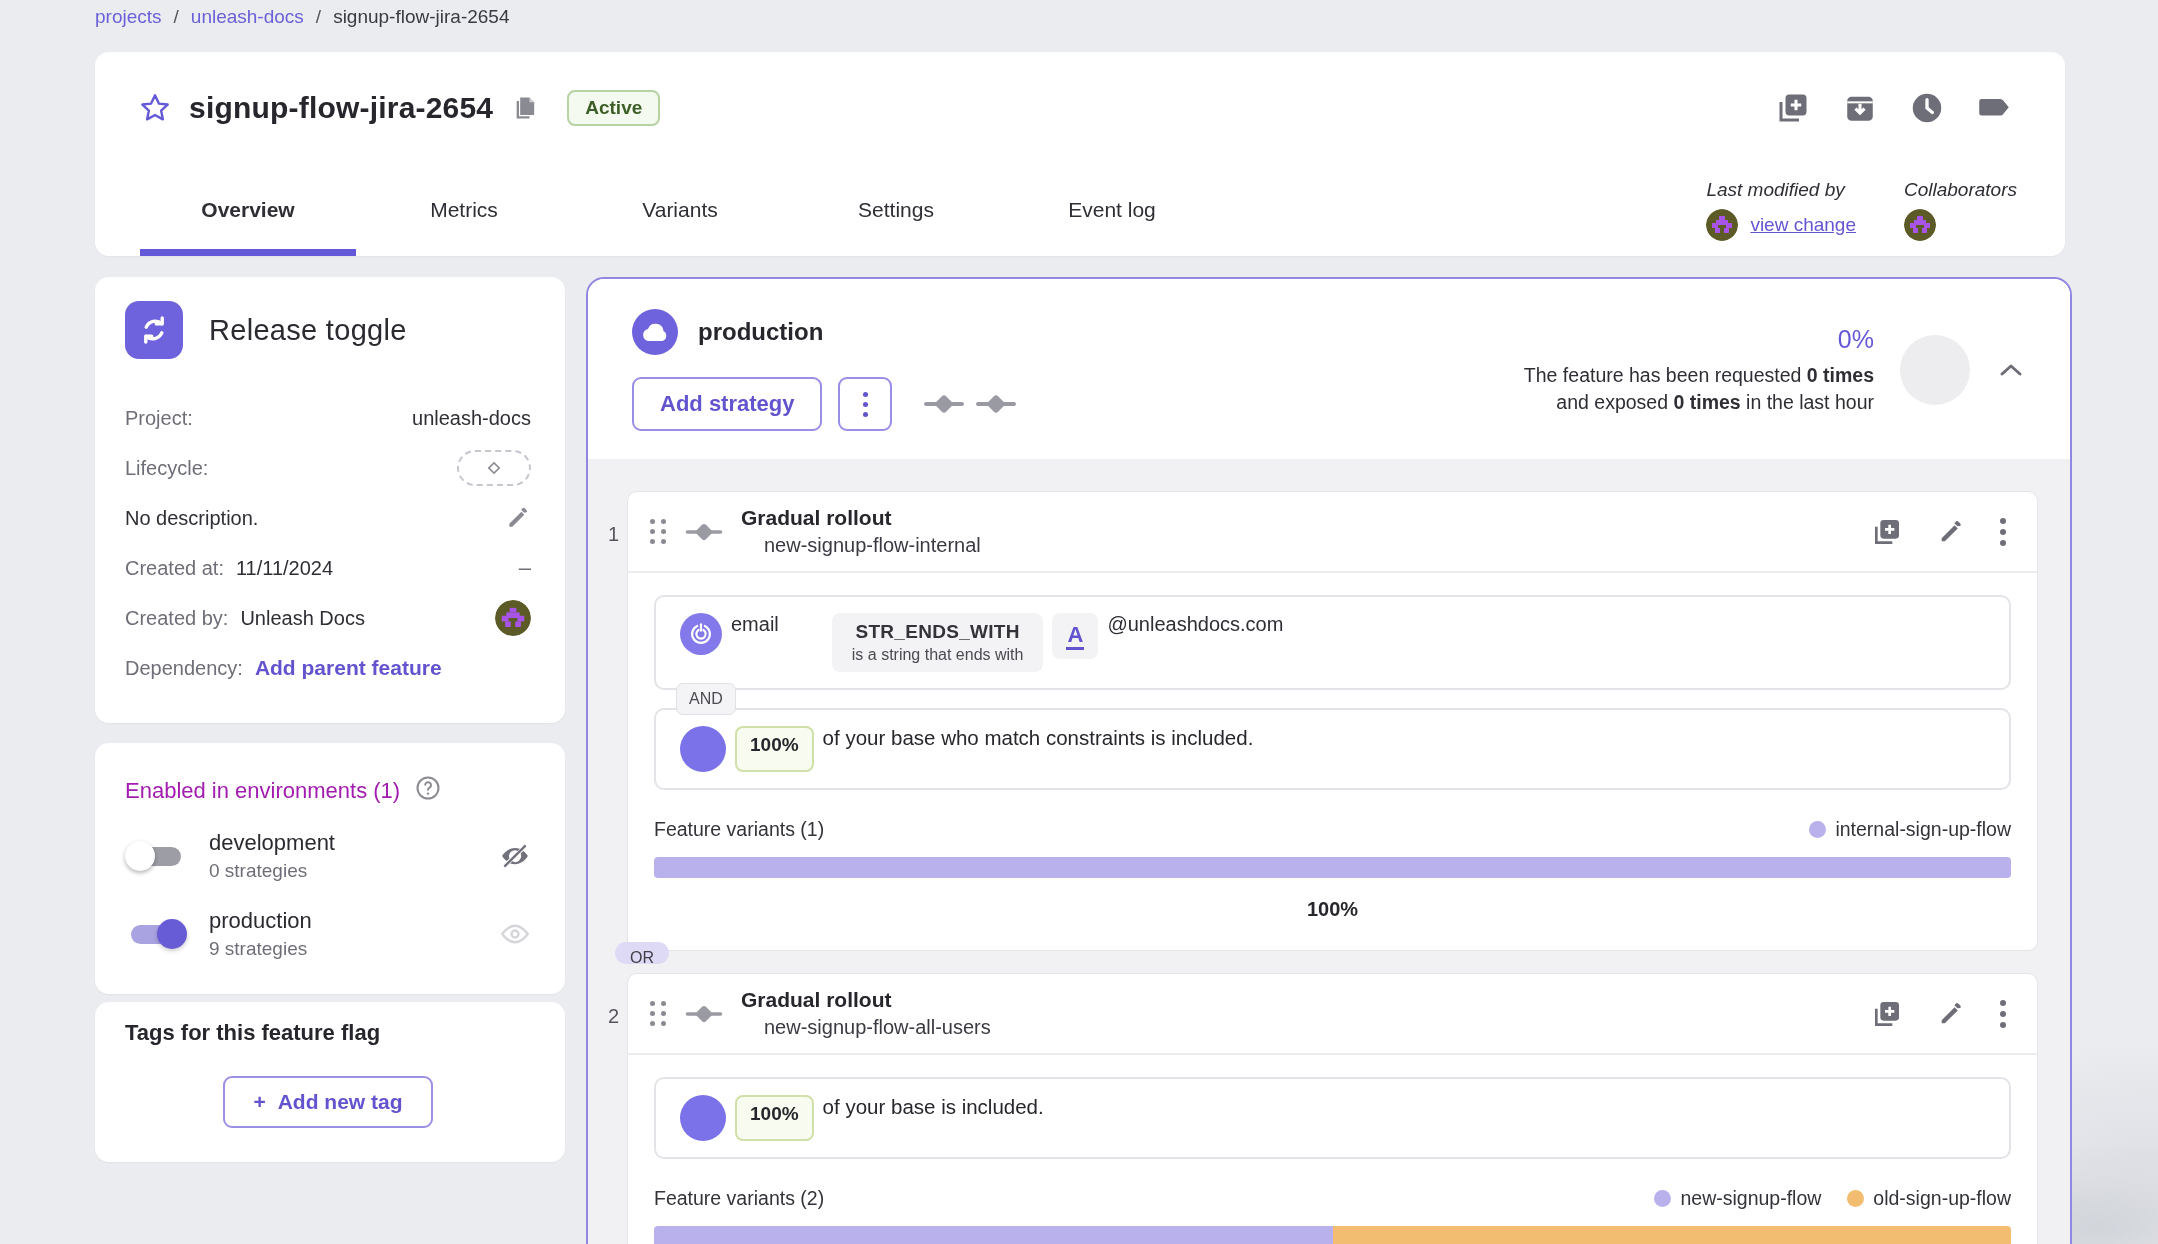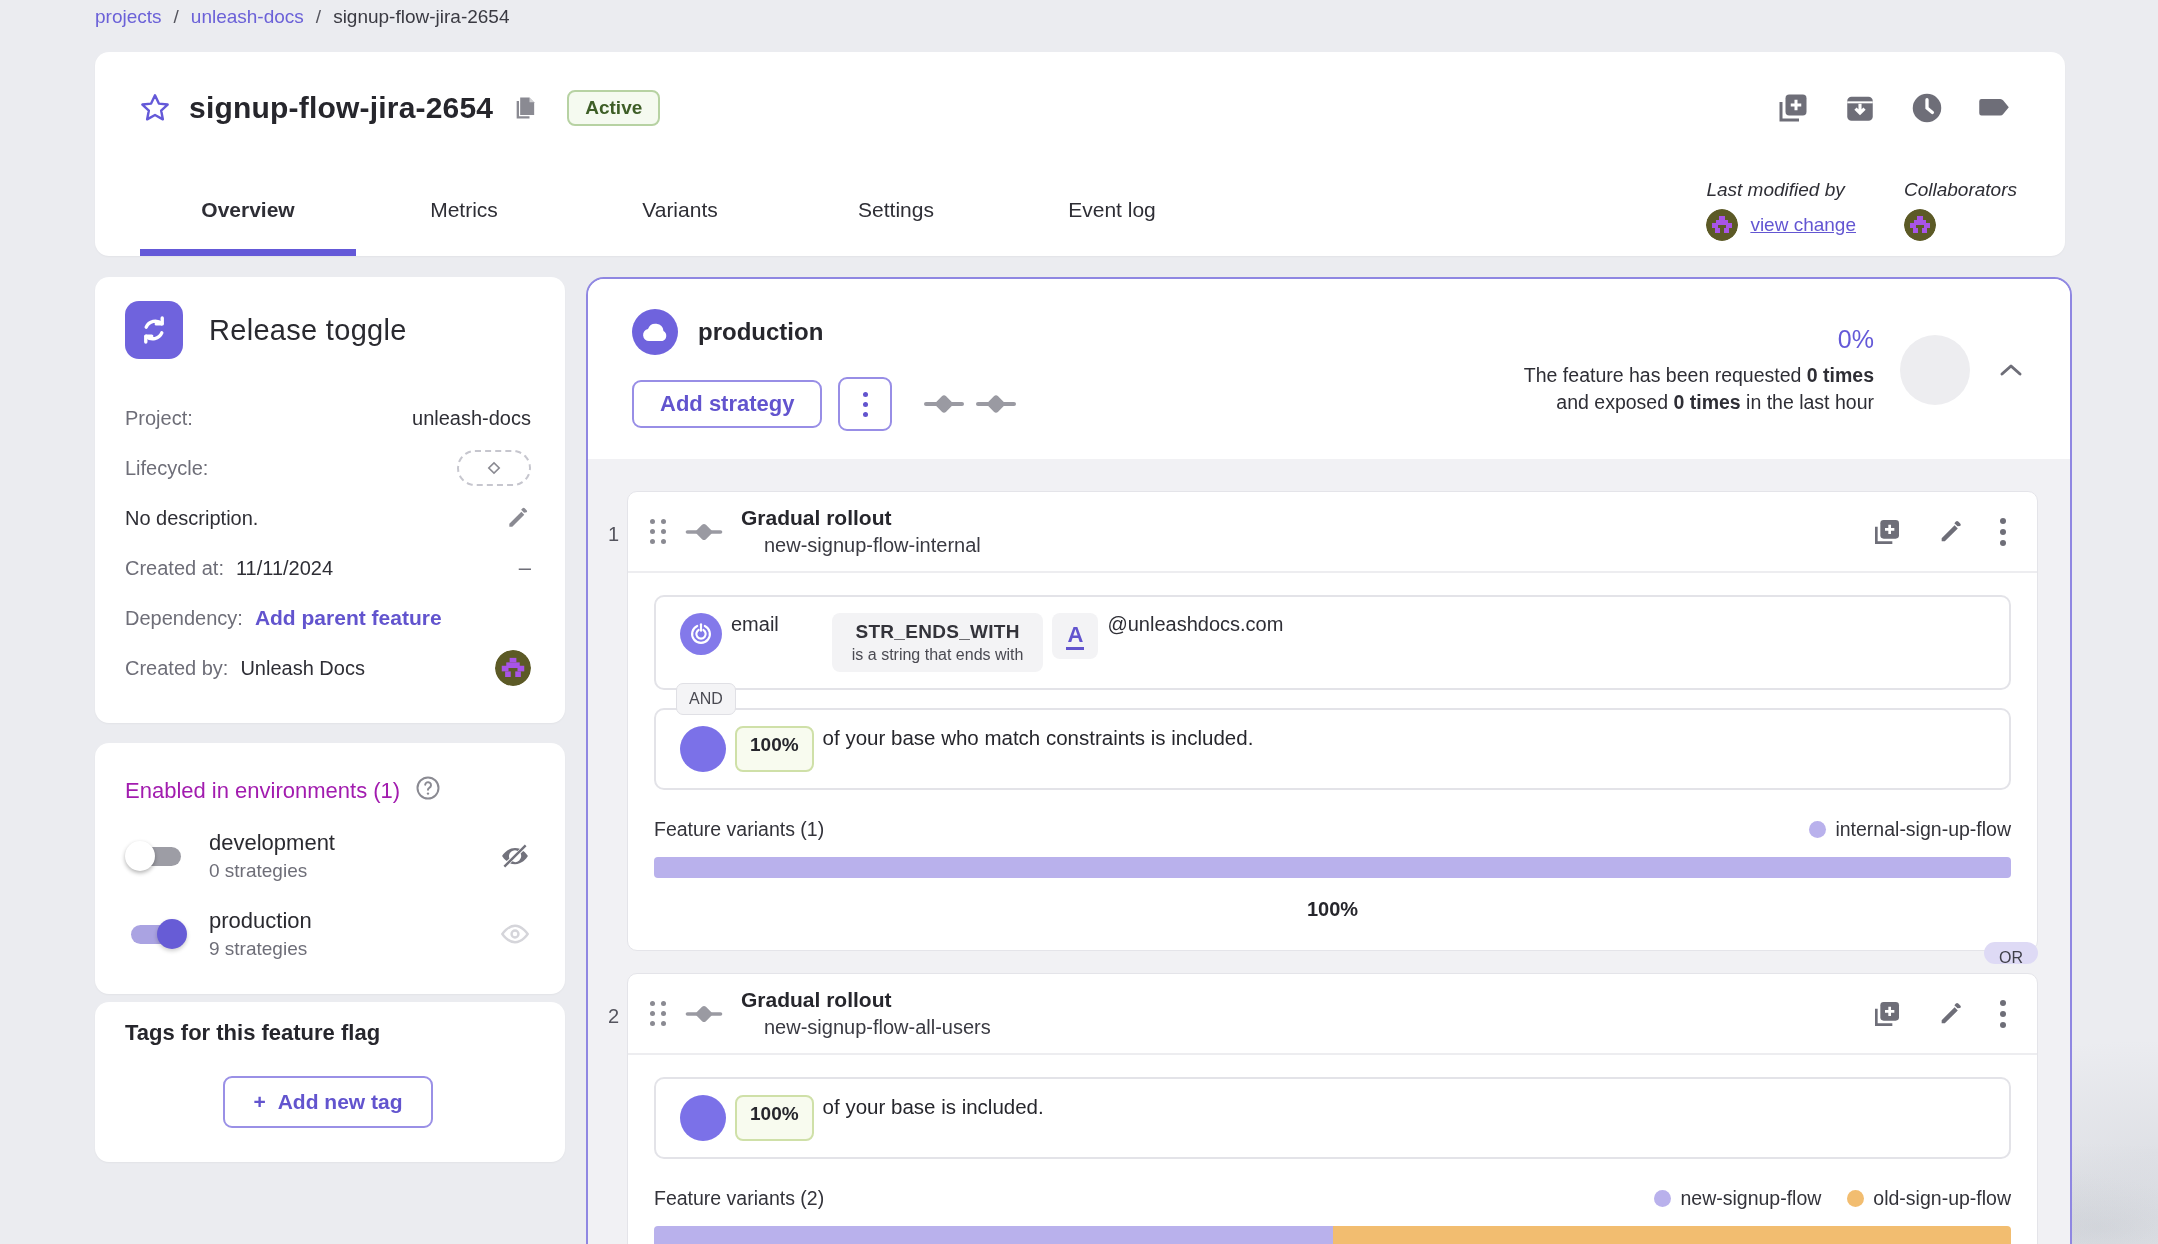--- a/index.html
+++ b/index.html
@@ -90,21 +90,21 @@
   
   .env-panel{
     position:absolute; left:586px; top:277px; width:1486px; height:1100px;
     border:2px solid #8f87e2; border-radius:18px; background:#f1f1f4; overflow:hidden;
   }
   .panel-header{ background:#fff; padding:30px 44px 28px 44px; display:flex; justify-content:space-between; min-height:180px;}
   .ph-left .ph-name-row{ display:flex; align-items:center; gap:20px;}
   .cloud-circle{ width:46px; height:46px; border-radius:50%; background:#6f63dd; display:flex; align-items:center; justify-content:center;}
   .ph-env-name{ font-size:24px; font-weight:bold; color:#26262c;}
   .ph-actions{ display:flex; align-items:center; gap:16px; margin-top:22px;}
-  .add-strategy-btn{ height:48px; padding:0 26px; border:2px solid #988ee6; border-radius:9px; background:#fff;
+  .add-strategy-btn{ height:54px; padding:0 26px; border:2px solid #988ee6; border-radius:9px; background:#fff;
       color:#6254ce; font-size:22px; font-weight:bold; cursor:pointer; font-family:inherit;}
   .kebab-btn{ width:54px; height:54px; border:2px solid #988ee6; border-radius:9px; background:#fff;
       display:flex; flex-direction:column; align-items:center; justify-content:center; gap:5px; cursor:pointer;}
   .kebab-btn i{ width:5px; height:5px; border-radius:50%; background:#6254ce; }
   .mini-strategies{ display:flex; gap:12px; margin-left:16px; }
   .ph-right{ display:flex; align-items:center; gap:26px; }
   .metrics-text{ text-align:right; }
   .metrics-pct{ font-size:25px; color:#6459d8; margin-bottom:8px;}
   .metrics-line{ font-size:19.5px; color:#2e2e35; line-height:27px;}
   .metrics-donut{ width:70px; height:70px; border-radius:50%; background:#ededf0; }
@@ -139,21 +139,21 @@
   .rollout-text{ font-size:20.5px; color:#26262c;}
   .variants{ margin-top:28px; }
   .variants-head{ display:flex; align-items:center; justify-content:space-between; font-size:19.5px; color:#33333a;}
   .legend{ display:flex; gap:26px; }
   .legend-item{ display:flex; align-items:center; gap:9px; font-size:19.5px; color:#33333a;}
   .legend-dot{ width:17px; height:17px; border-radius:50%; }
   .variant-bar{ margin-top:16px; height:21px; border-radius:4px; overflow:hidden; display:flex; }
   .variant-seg{ height:100%; }
   .bar-labels{ position:relative; height:46px; margin-top:6px;}
   .bar-label-full{ position:absolute; left:0; right:0; top:14px; text-align:center; font-size:20px; font-weight:bold; color:#26262c;}
-  .or-row{ display:flex; justify-content:flex-end; height:22px; margin:0 0 0 15px;}
+  .or-row{ display:flex; justify-content:flex-start; height:22px; margin:0 0 0 15px;}
   .or-chip{ position:relative; top:-9px; z-index:2; background:#dedaf5; border-radius:16px; padding:7px 15px;
       font-size:16px; color:#3f3f48;}
   svg{ display:block; }
 </style>
 </head>
 <body>
 
 <div class="bg-decor"></div>
 
 <nav class="breadcrumb">
@@ -295,41 +295,41 @@
     <div class="info-row">
       <span class="info-pair">
         <span class="info-label">Created at:</span>
         <span class="info-value">11/11/2024</span>
       </span>
       <span class="dash">–</span>
     </div>
 
     <div class="info-row">
       <span class="info-pair">
-        <span class="info-label">Dependency:</span>
-        <button class="link-strong">Add parent feature</button>
-      </span>
-    </div>
-
-    <div class="info-row">
-      <span class="info-pair">
         <span class="info-label">Created by:</span>
         <span class="info-value">Unleash Docs</span>
       </span>
       <svg class="avatar" viewBox="0 0 32 32" style="width:36px;height:36px;">
         <circle cx="16" cy="16" r="16" fill="#5c5a26"></circle>
         <g fill="#a854e8">
           <rect x="13" y="7" width="6" height="4"></rect>
             <rect x="10" y="11" width="12" height="5"></rect>
           <rect x="6" y="14" width="6" height="5"></rect>
             <rect x="20" y="14" width="6" height="5"></rect>
           <rect x="9" y="19" width="5" height="5"></rect>
             <rect x="18" y="19" width="5" height="5"></rect>
         </g>
       </svg>
+    </div>
+
+    <div class="info-row">
+      <span class="info-pair">
+        <span class="info-label">Dependency:</span>
+        <button class="link-strong">Add parent feature</button>
+      </span>
     </div>
   </div>
 
   <div class="card env-card">
     <div class="env-head">
       <span class="env-title">Enabled in environments (1)</span>
       <span>
         <svg width="28" height="28" viewBox="0 0 24 24" fill="none" stroke="#8a8a92" stroke-width="1.7">
           <circle cx="12" cy="12" r="9"></circle>
           <path d="M9.6 9.2a2.5 2.5 0 1 1 3.5 2.6c-.8.4-1.1 1-1.1 1.8" stroke-linecap="round"></path>

